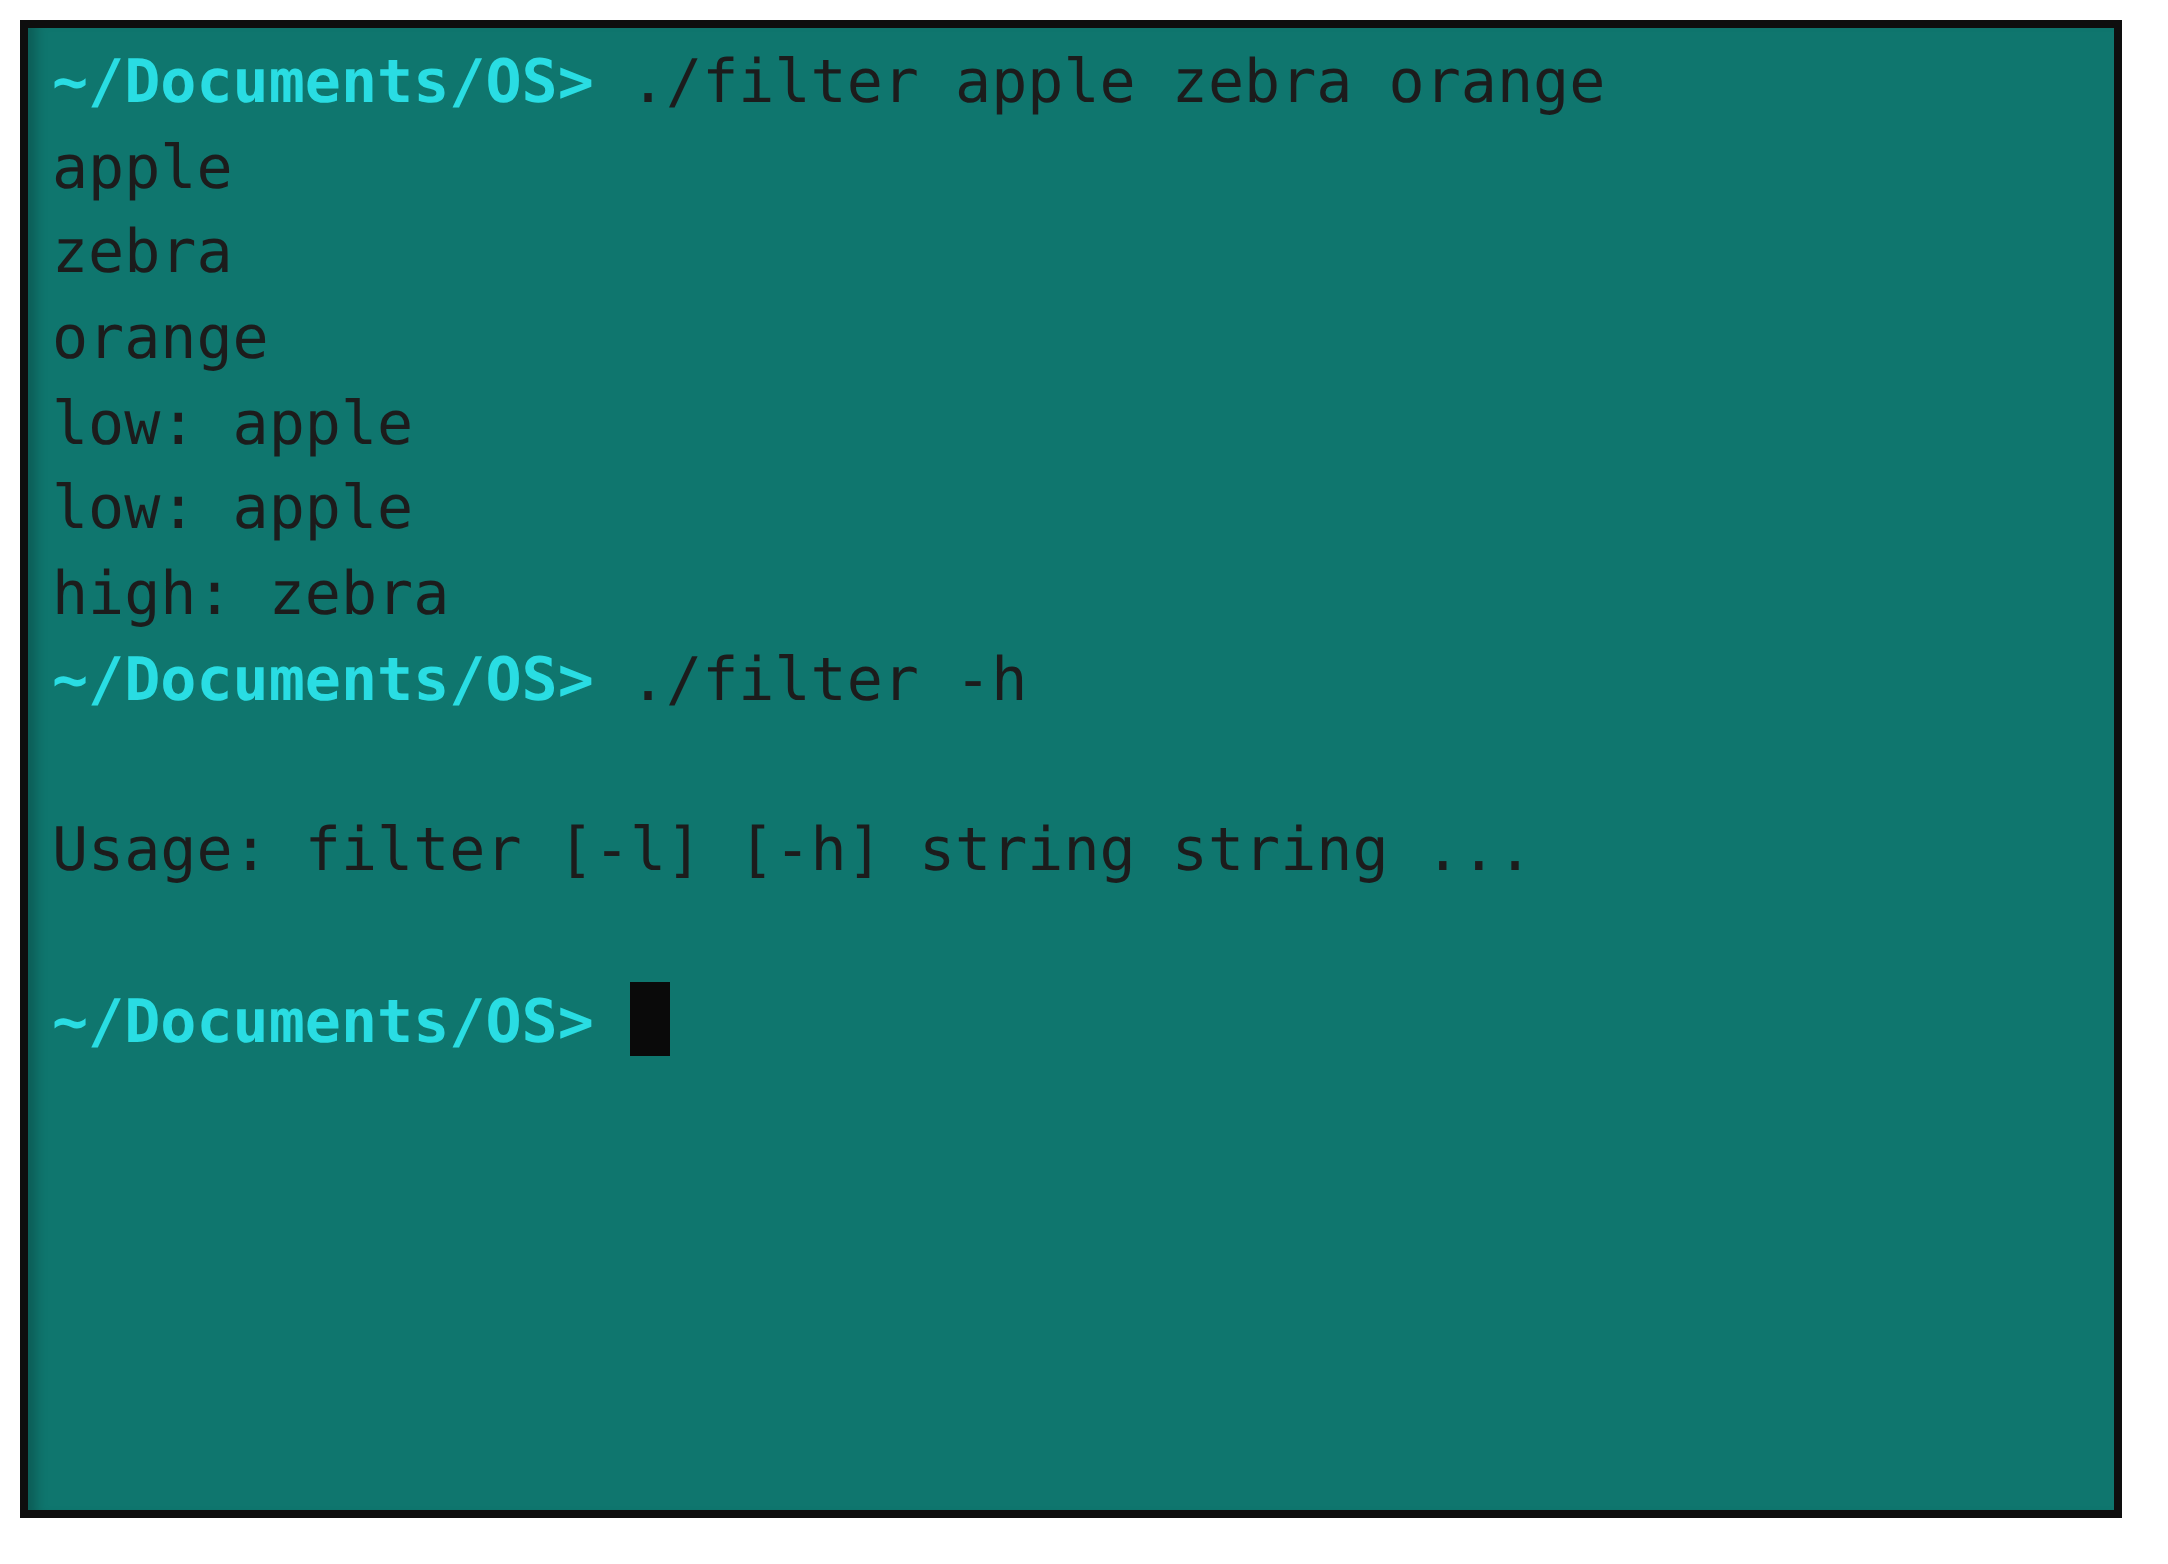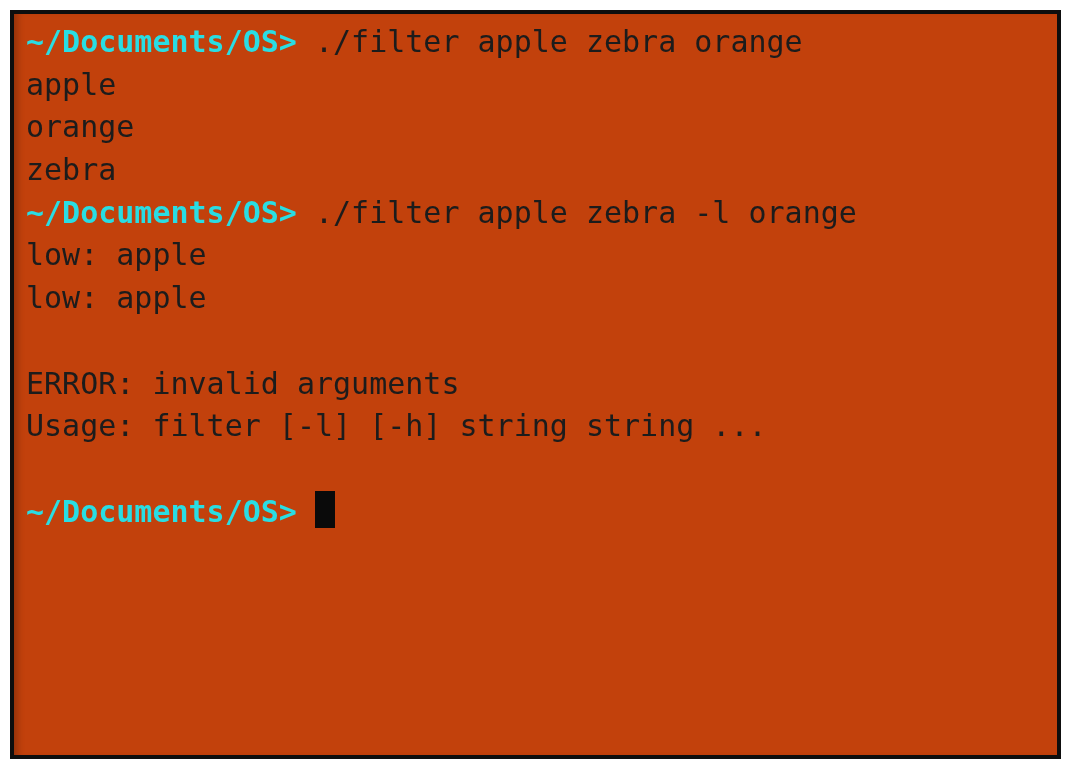--- a/index.html
+++ b/index.html
@@ -12,21 +12,21 @@
     font-family: "DejaVu Sans Mono", "Liberation Mono", monospace;
   }
   .terminal {
     position: absolute;
     left: 10px;
     top: 10px;
     width: 1051px;
     height: 749px;
     box-sizing: border-box;
     border: 4px solid #0e0e0e;
-    background: #c2410c;
+    background: #0f766e;
     padding: 7px 4px 0 12px;
     box-shadow: inset 8px 0 6px -4px rgba(0,0,0,0.22);
     cursor: text;
   }
   .line {
     height: 42.7px;
     line-height: 42.7px;
     font-size: 30px;
     color: #1c1c1c;
     white-space: pre;
@@ -51,38 +51,38 @@
 </style>
 </head>
 <body>
 
 <div class="terminal">
 
   <div class="line"><span class="prompt">~/Documents/OS&gt;</span> <span class="cmd">./filter apple zebra orange</span></div>
 
   <div class="line"><span class="out">apple</span></div>
 
+  <div class="line"><span class="out">zebra</span></div>
+
   <div class="line"><span class="out">orange</span></div>
 
-  <div class="line"><span class="out">zebra</span></div>
-
-  <div class="line"><span class="prompt">~/Documents/OS&gt;</span> <span class="cmd">./filter apple zebra -l orange</span></div>
 
   <div class="line"><span class="out">low: apple</span></div>
 
 
   <div class="line"><span class="out">low: apple</span></div>
 
+  <div class="line"><span class="out">high: zebra</span></div>
 
 
 
+  <div class="line"><span class="prompt">~/Documents/OS&gt;</span> <span class="cmd">./filter -h</span></div>
 
   <div class="line"></div>
 
-  <div class="line"><span class="out">ERROR: invalid arguments</span></div>
 
   <div class="line"><span class="out">Usage: filter [-l] [-h] string string ...</span></div>
 
   <div class="line"></div>
 
   <div class="line"><span class="prompt">~/Documents/OS&gt;</span> <span class="cursor"></span></div>
 
 </div>
 
 </body></html>

